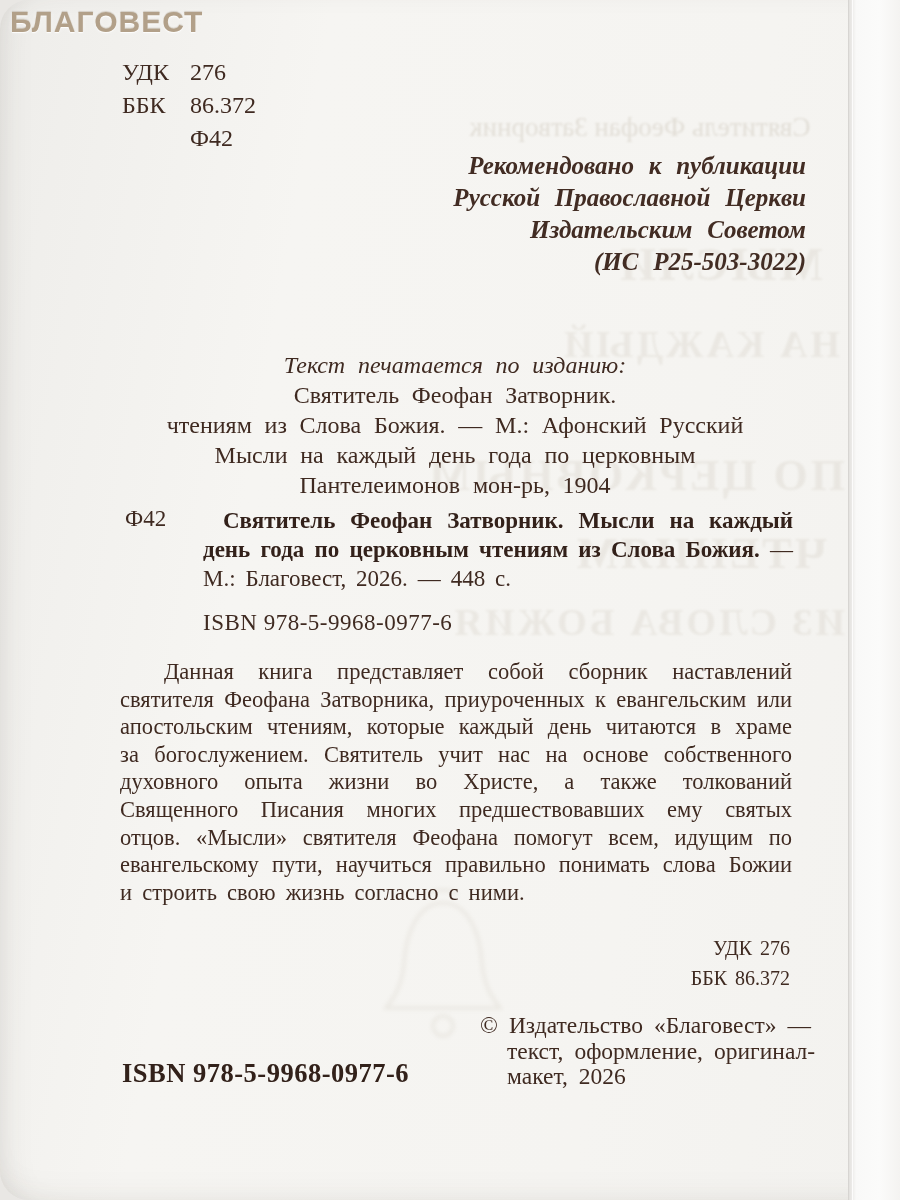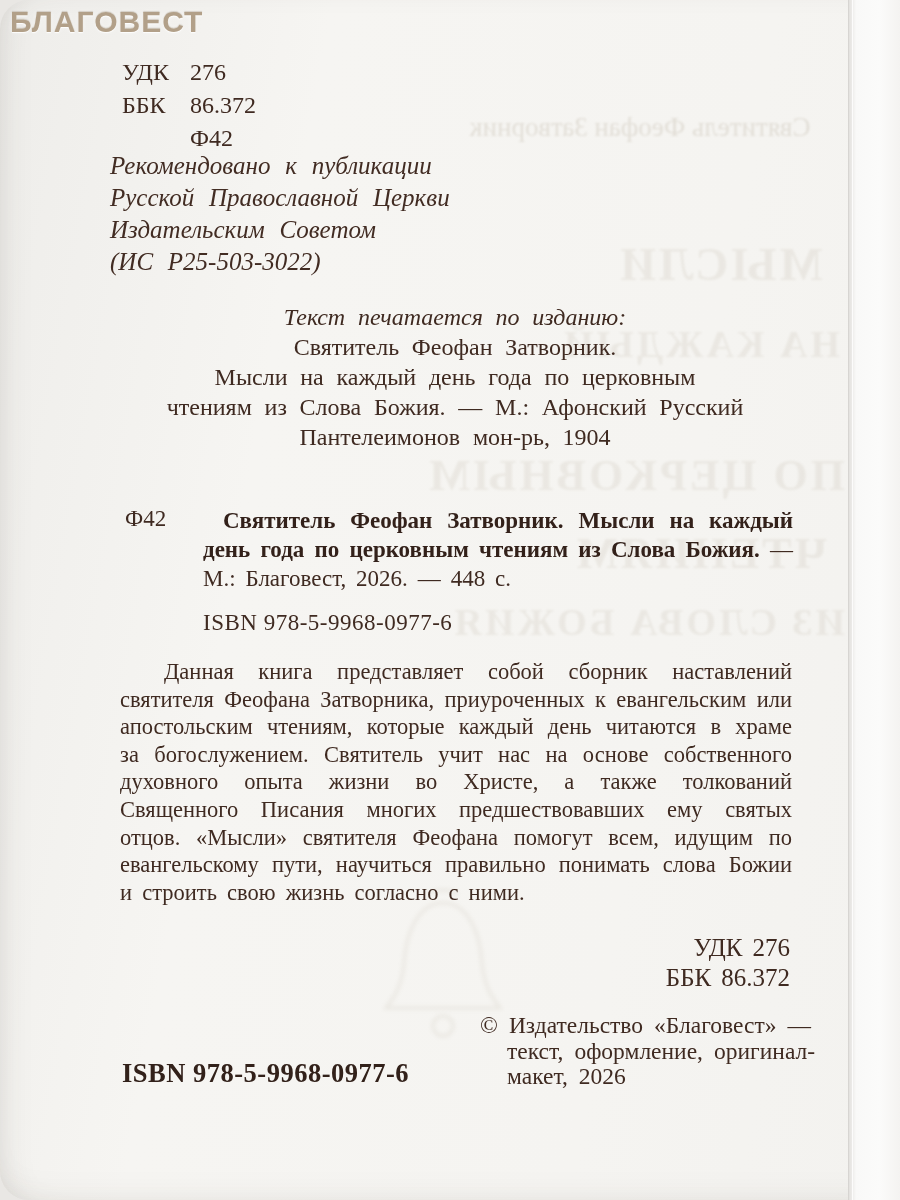--- a/index.html
+++ b/index.html
@@ -38,32 +38,33 @@
   }
 
   
   .top-codes { position: absolute; left: 122px; top: 56px; font-size: 24px; }
   .top-codes .row { display: flex; line-height: 33px; }
   .top-codes .lbl { width: 68px; }
   .top-codes .val { white-space: nowrap; }
 
   
   .recommendation {
-    position: absolute; left: 110px; top: 150px; width: 690px;
-    text-align: left; font-style: italic;
+    position: absolute; left: 116px; top: 150px; width: 690px;
+    text-align: right; font-style: italic;
     font-size: 25px; line-height: 32px; word-spacing: .34em;
     color: #422c23;
+    font-weight: bold;
   }
 
   
   .edition {
     position: absolute; left: 110px; top: 302px; width: 690px;
     text-align: center; font-size: 24px; line-height: 30px; word-spacing: .28em;
   }
-  .edition .intro { font-style: italic; }
+  .edition .intro { font-style: italic; margin-top: 48px; }
 
   
   .card { position: absolute; left: 125px; top: 506px; width: 668px; }
   .card .code { position: absolute; left: 0; top: 0; font-size: 23px; }
   .card .desc {
     margin-left: 78px; text-align: justify; text-indent: 20px;
     font-size: 23px; line-height: 29px; word-spacing: .18em;
   }
   .card .desc b { font-weight: bold; color: #33211a; font-family: Liberation Serif, serif; }
   .card .isbn { margin-left: 78px; margin-top: 17px; font-size: 23px; letter-spacing: .5px; }
@@ -71,21 +72,21 @@
   
   .annotation {
     position: absolute; left: 120px; top: 658px; width: 672px;
     text-align: justify; font-size: 22.5px; line-height: 27.6px; word-spacing: .2em;
   }
   .annotation p { text-indent: 44px; }
 
   
   .bottom-codes {
     position: absolute; right: 110px; top: 933px;
-    text-align: right; font-size: 25px; line-height: 30px; word-spacing: .15em;
+    text-align: right; font-size: 20px; line-height: 30px; word-spacing: .15em;
   }
 
   
   .copyright {
     position: absolute; left: 480px; top: 1013px; width: 350px;
     font-size: 23.5px; line-height: 25.5px; word-spacing: .22em;
   }
   .copyright .cont { padding-left: 27px; }
 
   
@@ -154,22 +155,22 @@
   <div class="recommendation">
     <div>Рекомендовано к публикации</div>
     <div>Русской Православной Церкви</div>
     <div>Издательским Советом</div>
     <div>(ИС Р25-503-3022)</div>
   </div>
 
   <div class="edition">
     <div class="intro">Текст печатается по изданию:</div>
     <div>Святитель Феофан Затворник.</div>
+    <div>чтениям из Слова Божия. — М.: Афонский Русский</div>
     <div>Мысли на каждый день года по церковным</div>
-    <div>чтениям из Слова Божия. — М.: Афонский Русский</div>
     <div>Пантелеимонов мон-рь, 1904</div>
   </div>
 
   <div class="card">
     <span class="code">Ф42</span>
     <div class="desc"><b>Святитель Феофан Затворник. Мысли на каждый день года по церковным чтениям из Слова Божия.</b><span> — М.: Благовест, 2026. — 448 с.</span></div>
     <div class="isbn">ISBN 978-5-9968-0977-6</div>
   </div>
 
   <div class="annotation">

